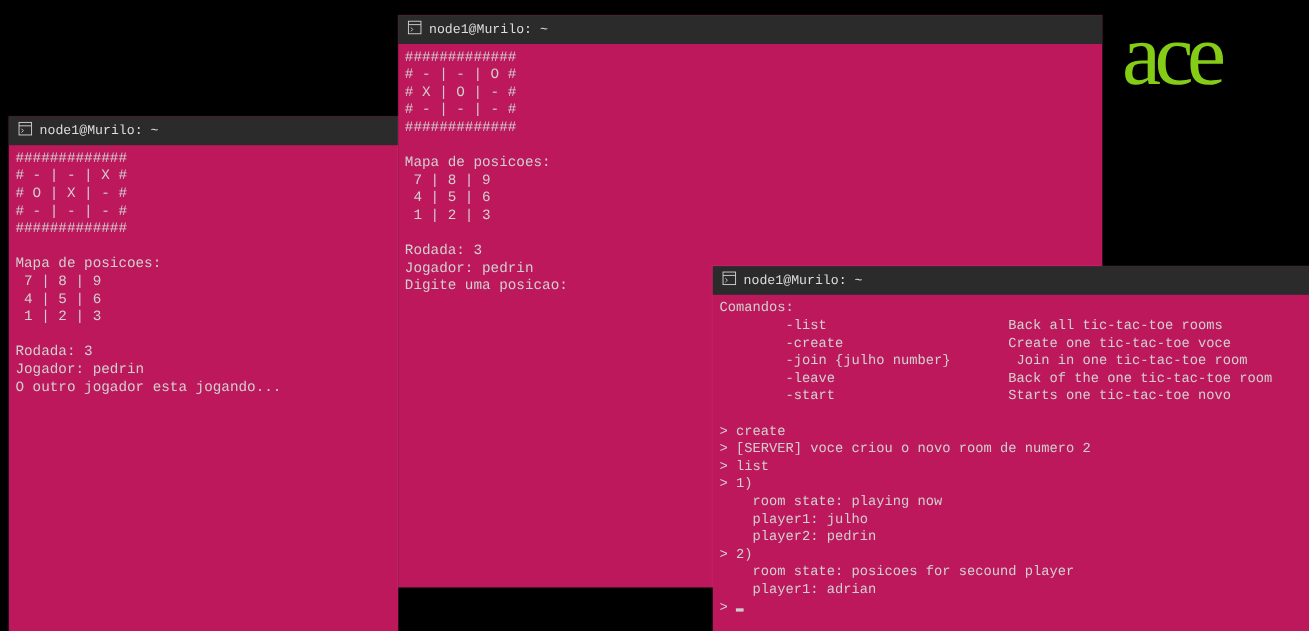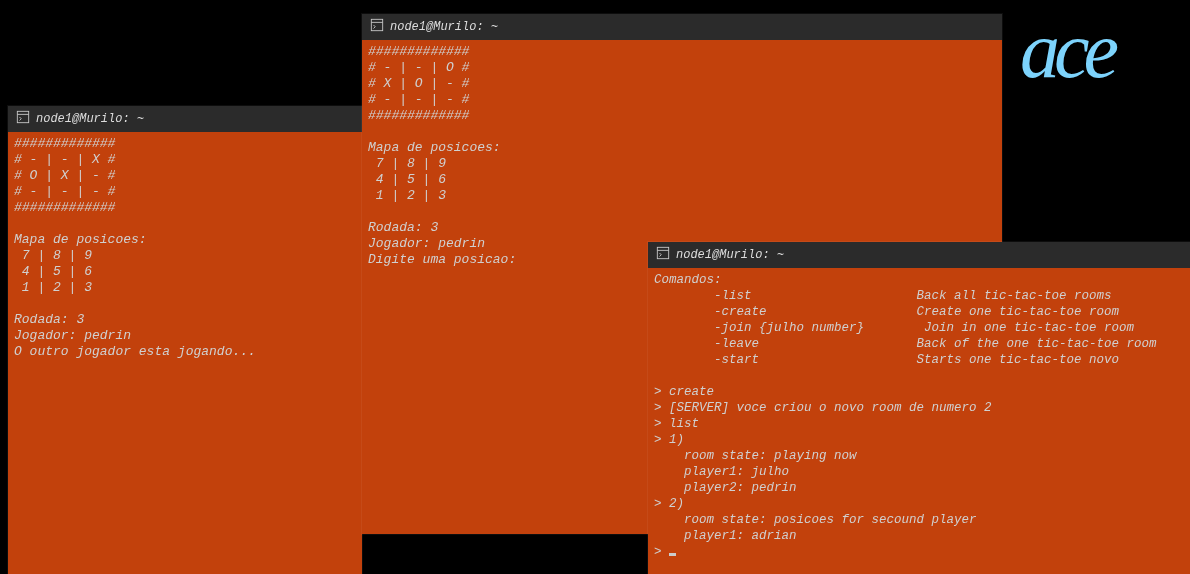--- a/index.html
+++ b/index.html
@@ -9,23 +9,22 @@
     height: 574px;
     background: #000;
     font-family: "Consolas", "Courier New", monospace;
     font-size: 13px;
     color: #ccc;
     overflow: hidden;
     position: relative;
   }
   .term {
     position: absolute;
-    background: #c2410c;
+    background: #be185d;
     box-shadow: 0 0 0 1px rgba(255,255,255,0.05);
-    font-style: italic;
   }
   .titlebar {
     height: 26px;
     background: #2b2b2b;
     display: flex;
     align-items: center;
     padding: 0 8px;
     color: #ddd;
     font-size: 12px;
     gap: 6px;
@@ -49,29 +48,28 @@
     background: #ccc;
     vertical-align: -1px;
   }
   
   .bgfaint {
     position: absolute;
     right: 0;
     top: 0;
     width: 170px;
     height: 230px;
-    color: #7dd3fc;
+    color: #84cc16;
     font-size: 80px;
     font-family: Georgia, serif;
     letter-spacing: -6px;
     line-height: 100px;
     pointer-events: none;
     user-select: none;
     overflow: hidden;
-    font-style: italic;
   }
   
   #term-left  { left: 8px;   top: 106px; width: 354px; height: 468px; }
   #term-mid   { left: 362px; top: 14px;  width: 640px; height: 520px; }
   #term-right { left: 648px; top: 242px; width: 542px; height: 332px; }
   #term-right .content { font-size: 12.5px; }
   .cmdline { display:inline; }
 </style>
 </head>
 <body>
@@ -138,21 +136,21 @@
       <svg viewBox="0 0 16 16" fill="none" stroke="#ccc" stroke-width="1">
         <rect x="1.5" y="1.5" width="13" height="13"></rect>
         <path d="M1.5 5 h13"></path>
         <path d="M4 8 l2 2 l-2 2"></path>
       </svg>
     </span>
     <span>node1@Murilo: ~</span>
   </div>
   <div class="content"><span>Comandos:</span>
 <span>        <span>-list</span>                      <span>Back all tic-tac-toe rooms</span></span>
-<span>        <span>-create</span>                    <span>Create one tic-tac-toe room</span></span>
+<span>        <span>-create</span>                    <span>Create one tic-tac-toe voce</span></span>
 <span>        <span>-join {julho number}</span>        <span>Join in one tic-tac-toe room</span></span>
 <span>        <span>-leave</span>                     <span>Back of the one tic-tac-toe room</span></span>
 <span>        <span>-start</span>                     <span>Starts one tic-tac-toe novo</span></span>
 
 <span>&gt; create</span>
 <span>&gt; [SERVER] voce criou o novo room de numero 2</span>
 <span>&gt; list</span>
 <span>&gt; 1)</span>
 <span>    room state: playing now</span>
 <span>    player1: julho</span>

